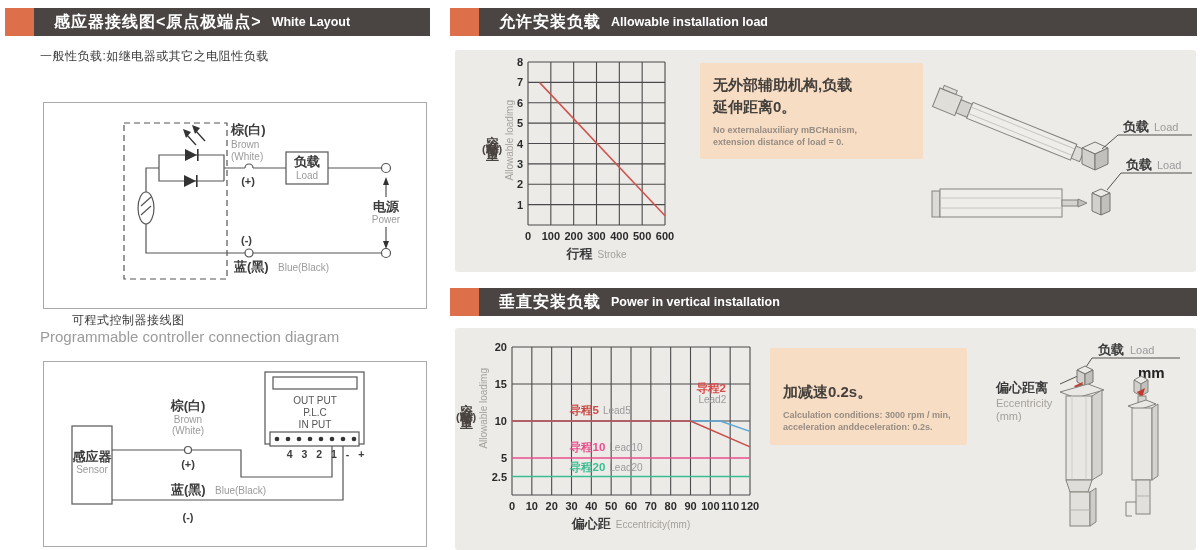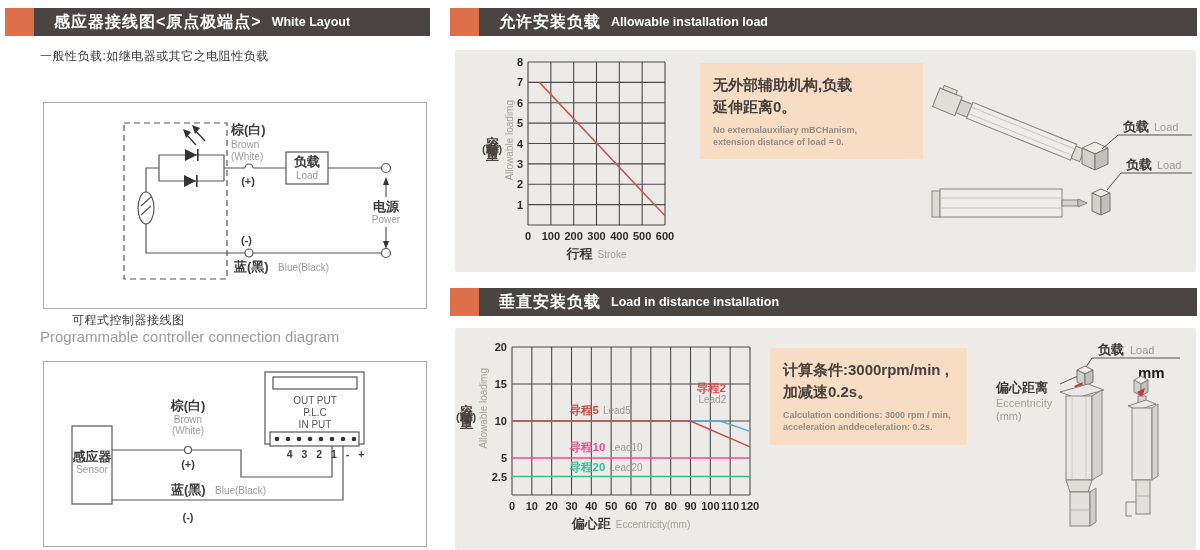--- a/index.html
+++ b/index.html
@@ -241,21 +241,21 @@
       <path d="M177,140 L191,123 H262"></path>
     </g>
     <text x="196" y="119" class="c-zh">负载</text>
     <text x="227" y="119" font-size="11" fill="#9b9b9b">Load</text>
   </svg>
 
   <div class="sec-header" style="left:450px;top:288px;width:747px;">
     <span class="sq"></span>
     <span class="hbar">
       <span class="hzh">垂直安装负载</span>
-      <span class="hen">Load in distance installation</span>
+      <span class="hen">Power in vertical installation</span>
     </span>
   </div>
 
   <div class="panel" style="left:455px;top:328px;width:741px;height:222px;"></div>
 
   <svg class="chart" id="chart2" style="left:450px;top:330px;" width="322" height="218">
       <line x1="62" y1="17" x2="62" y2="165" class="grid"></line>
       <line x1="81.83333333333333" y1="17" x2="81.83333333333333" y2="165" class="grid"></line>
       <line x1="101.66666666666666" y1="17" x2="101.66666666666666" y2="165" class="grid"></line>
       <line x1="121.5" y1="17" x2="121.5" y2="165" class="grid"></line>
@@ -304,21 +304,21 @@
   <div class="ylab" style="left:456px;top:368px;">
     <div class="ylab-zh">
       <span class="chars">容许荷重</span>
       <span class="kg">(kg)</span>
     </div>
     <div class="ylab-en">Allowable loadimg</div>
   </div>
 
   <div class="note" style="left:770px;top:348px;width:197px;height:97px;">
     <div class="nzh">
-      <span>计算条件:3000rpm/min ,</span><br>
+      <br>
       <span>加减速0.2s。</span>
     </div>
     <div class="nen">
       <span>Calculation conditions: 3000 rpm / min,</span><br>
       <span>acceleration anddeceleration: 0.2s.</span>
     </div>
   </div>
 
   <svg class="chart" style="left:980px;top:330px;" width="218" height="220">
     <g stroke="#55534f" stroke-width="1" fill="none">

